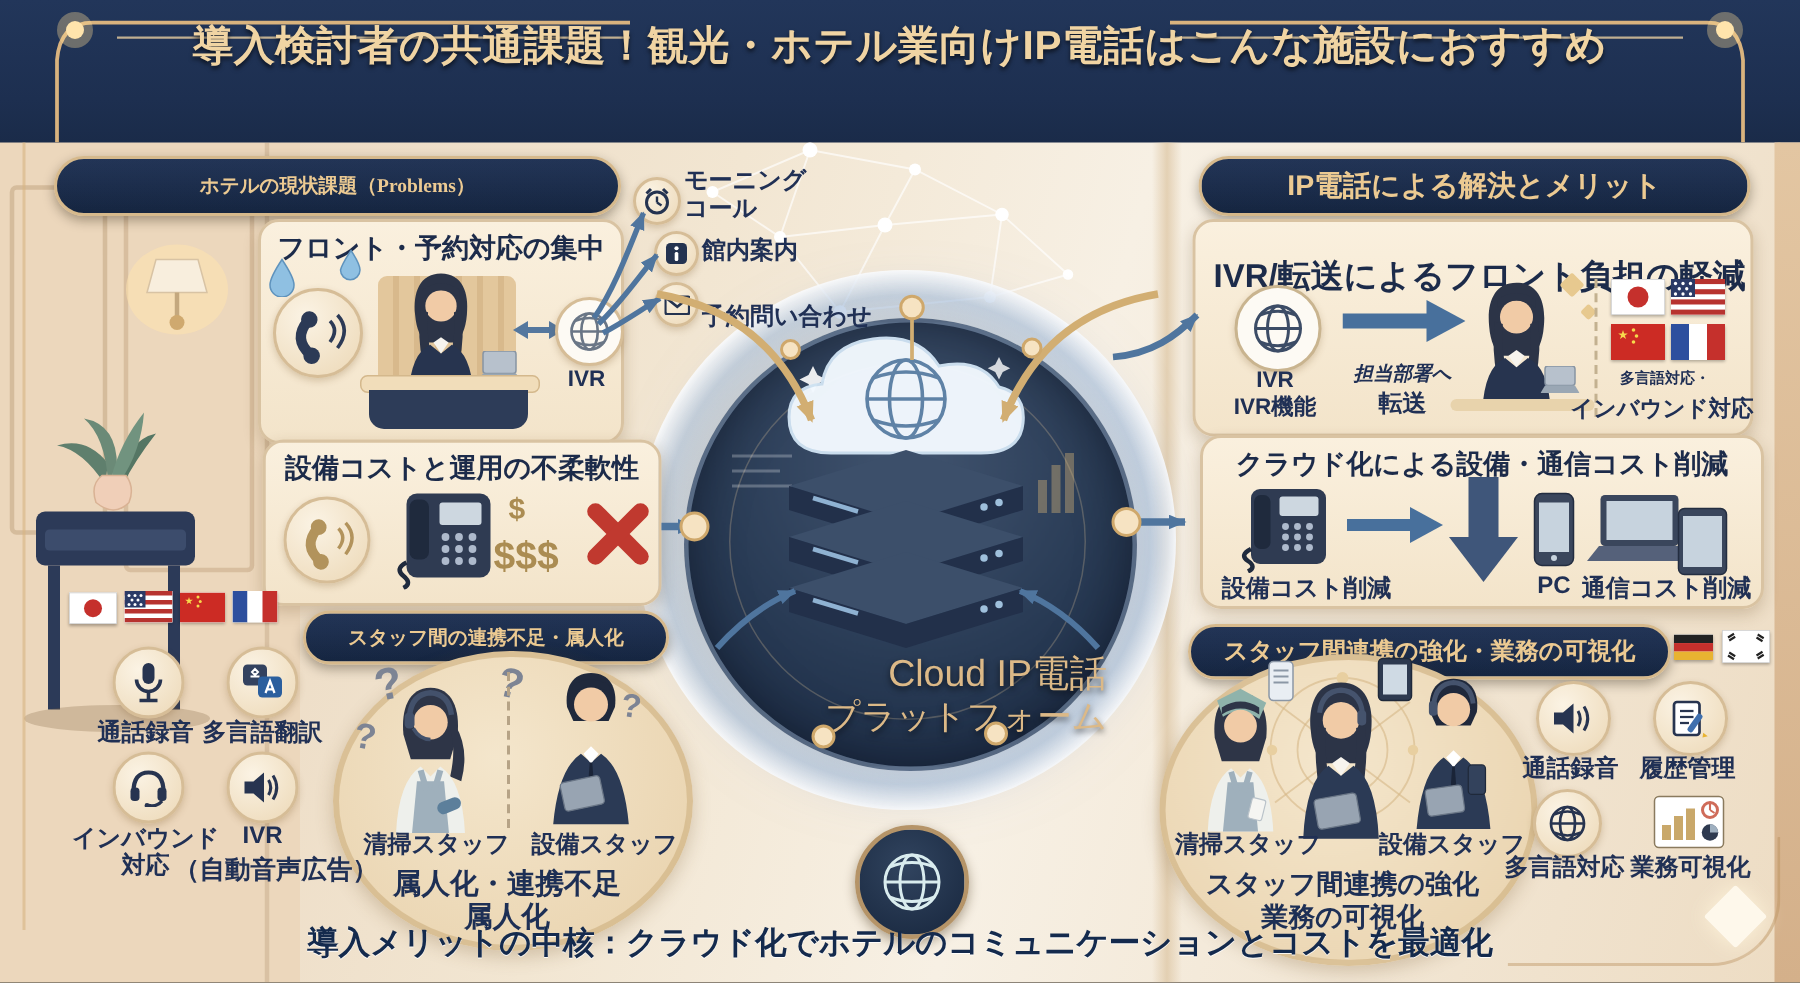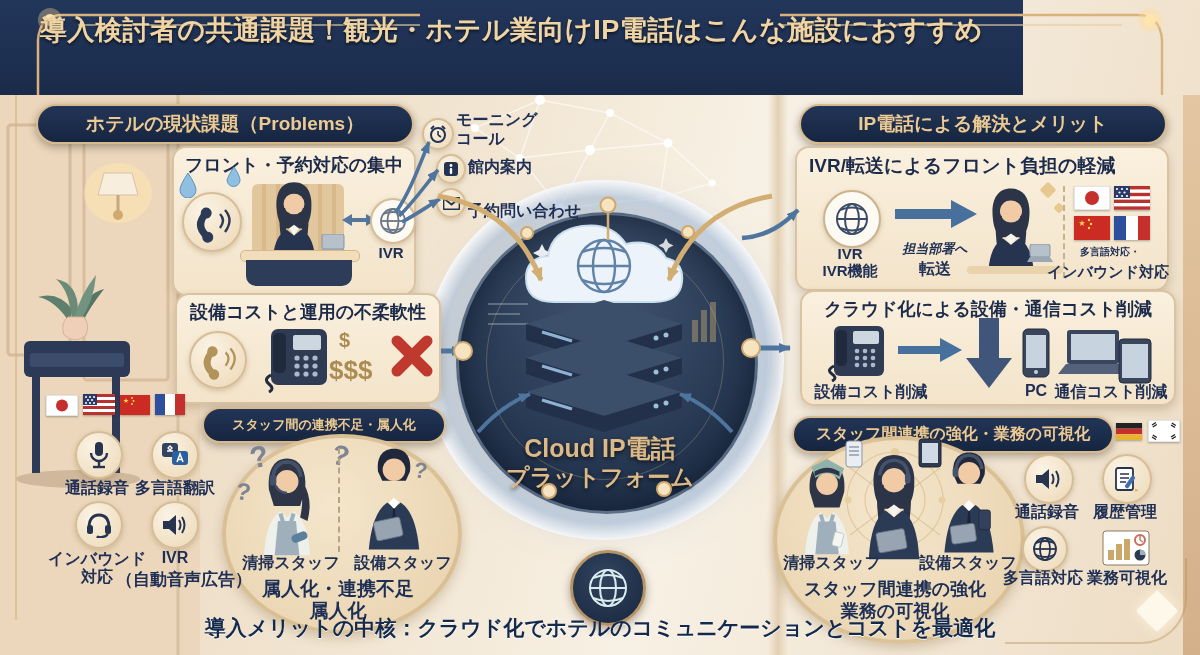--- a/index.html
+++ b/index.html
@@ -1,21 +1,21 @@
 <!DOCTYPE html>
 <html><head>
 <meta charset="utf-8">
 <style>
   html,body{margin:0;padding:0;background:#6b6257;}
   #stage{position:relative;width:1200px;height:655px;overflow:hidden;
     font-family:"Liberation Sans","DejaVu Sans",sans-serif;
     background:linear-gradient(105deg,#e8d3ba 0%,#f2e6d2 38%,#f7f0e4 58%,#eddcc3 100%);}
   .abs{position:absolute;}
   
-  #header{position:absolute;left:0;top:0;width:1023px;height:95px;
+  #header{position:absolute;left:0;top:0;width:1200px;height:95px;
     background:linear-gradient(180deg,#22365a 0%,#1d2f50 70%,#1a2b49 100%);}
   #header .title{position:absolute;left:0;top:12px;width:100%;text-align:center;
     font-size:27px;font-weight:800;color:#f0d4a3;letter-spacing:.5px;
     text-shadow:0 2px 3px rgba(0,0,0,.6);}
   #header .subtitle{position:absolute;left:0;top:56px;width:100%;text-align:center;
     font-size:17px;font-weight:600;color:#e9e0d2;text-shadow:0 1px 2px rgba(0,0,0,.5);}
   
   .pill{position:absolute;display:flex;align-items:center;justify-content:center;
     background:linear-gradient(180deg,#24375729,#0000) , linear-gradient(180deg,#223456,#152540);
     border:2px solid #d6b98c;border-radius:999px;color:#ecca92;font-weight:800;
@@ -37,21 +37,21 @@
   .divider-dash{position:absolute;border-left:2px dashed #b6a386;}
   .flag{position:absolute;box-shadow:0 1px 2px rgba(0,0,0,.3);background:#fff;}
   
   #ring-glow{position:absolute;left:424px;top:180px;width:360px;height:360px;border-radius:50%;
     background:radial-gradient(circle,rgba(160,185,215,0) 52%,rgba(170,195,225,.55) 64%,rgba(255,255,255,.95) 71%,rgba(170,195,220,0) 79%);}
   #core{position:absolute;left:456px;top:212px;width:296px;height:296px;border-radius:50%;
     background:radial-gradient(circle at 50% 32%,#41546f 0%,#283a54 55%,#182740 100%);
     border:3px solid rgba(130,150,175,.55);box-shadow:0 0 45px rgba(125,155,195,.55), inset 0 0 35px rgba(0,0,10,.4);}
   #core-inner-ring{position:absolute;left:486px;top:242px;width:236px;height:236px;border-radius:50%;
     border:1px solid rgba(216,190,150,.28);}
-  .core-text{position:absolute;left:450px;width:300px;text-align:center;font-weight:700;
+  .core-text{position:absolute;left:438px;width:300px;text-align:right;font-weight:400;
     color:#dcb987;text-shadow:0 2px 4px rgba(0,0,0,.6);white-space:nowrap;}
   #globe-badge{position:absolute;left:570px;top:550px;width:70px;height:70px;border-radius:50%;
     background:radial-gradient(circle at 45% 35%,#31445f,#17263d);border:3px solid #b59468;
     display:flex;align-items:center;justify-content:center;box-shadow:0 3px 8px rgba(60,40,10,.4);}
   
   #footer{position:absolute;left:0;top:614px;width:100%;text-align:center;font-size:21px;
     font-weight:800;color:#142a4d;text-shadow:0 1px 0 rgba(255,255,255,.85);}
   .overlay{position:absolute;left:0;top:0;pointer-events:none;}
   #corner-br{position:absolute;left:1005px;top:558px;width:180px;height:84px;
     border-right:2px solid rgba(190,150,100,.55);border-bottom:2px solid rgba(190,150,100,.45);
@@ -193,21 +193,21 @@
     <svg width="46" height="46" viewBox="0 0 46 46">
       <g stroke="#d9ecee" stroke-width="2" fill="none">
         <circle cx="23" cy="23" r="18"></circle>
           <ellipse cx="23" cy="23" rx="8" ry="18"></ellipse>
         <line x1="5" y1="23" x2="41" y2="23"></line>
         <path d="M8 13 Q23 7 38 13 M8 33 Q23 39 38 33"></path>
       </g>
     </svg>
   </div>
 
-  <div class="pill" style="left:36px;top:104px;width:374px;height:36px;font-size:19px;">ホテルの現状課題（Problems）</div>
+  <div class="pill" style="left:36px;top:104px;width:374px;height:36px;font-size:13px;font-family:Liberation Serif, serif;">ホテルの現状課題（Problems）</div>
 
   <div class="card" style="left:172px;top:146px;width:240px;height:146px;">
     <div class="ct" style="font-size:18px;">フロント・予約対応の集中</div>
     <svg class="overlay" width="20" height="26" style="left:4px;top:24px;">
       <path d="M10 1 Q18 13 18 18 a8 8 0 1 1 -16 0 Q2 13 10 1Z" fill="#8fc0e2" stroke="#5f93bd"></path>
       </svg>
     <svg class="overlay" width="16" height="22" style="left:52px;top:18px;">
       <path d="M8 1 Q14 10 14 14 a6.5 6.5 0 1 1 -13 0 Q2 10 8 1Z" fill="#8fc0e2" stroke="#5f93bd"></path>
       </svg>
     <div class="circ" style="left:8px;top:44px;width:56px;height:56px;">
@@ -439,21 +439,21 @@
       <polygon points="2,8 8,8 15,2 15,22 8,16 2,16" fill="#273450"></polygon>
       <path d="M18 7 Q21 12 18 17 M21 4 Q26 12 21 20" stroke="#273450" stroke-width="2" fill="none"></path>
     </svg>
   </div>
   <div class="lbl" style="left:130px;top:549px;width:90px;font-size:16px;">IVR</div>
   <div class="lbl" style="left:116px;top:568px;width:118px;font-size:17px;">（自動音声広告）</div>
 
   <div class="pill" style="left:799px;top:104px;width:364px;height:36px;font-size:19px;">IP電話による解決とメリット</div>
 
   <div class="card" style="left:795px;top:146px;width:370px;height:141px;">
-    <div class="ct" style="font-size:19px;text-align:left;left:12px;width:auto;">IVR/転送によるフロント負担の軽減</div>
+    <div class="ct" style="font-size:22px;text-align:left;left:12px;width:auto;margin-top:16px;">IVR/転送によるフロント負担の軽減</div>
     <div class="circ" style="left:26px;top:42px;width:54px;height:54px;background:#fdfaf4;border:2px solid #c9b48f;">
       <svg width="40" height="40" viewBox="0 0 40 40">
         <g stroke="#3c4c66" stroke-width="2" fill="none">
           <circle cx="20" cy="20" r="15"></circle>
             <ellipse cx="20" cy="20" rx="7" ry="15"></ellipse>
           <line x1="5" y1="20" x2="35" y2="20"></line>
             <path d="M8 11 Q20 6 32 11 M8 29 Q20 34 32 29"></path>
         </g>
       </svg>
     </div>

